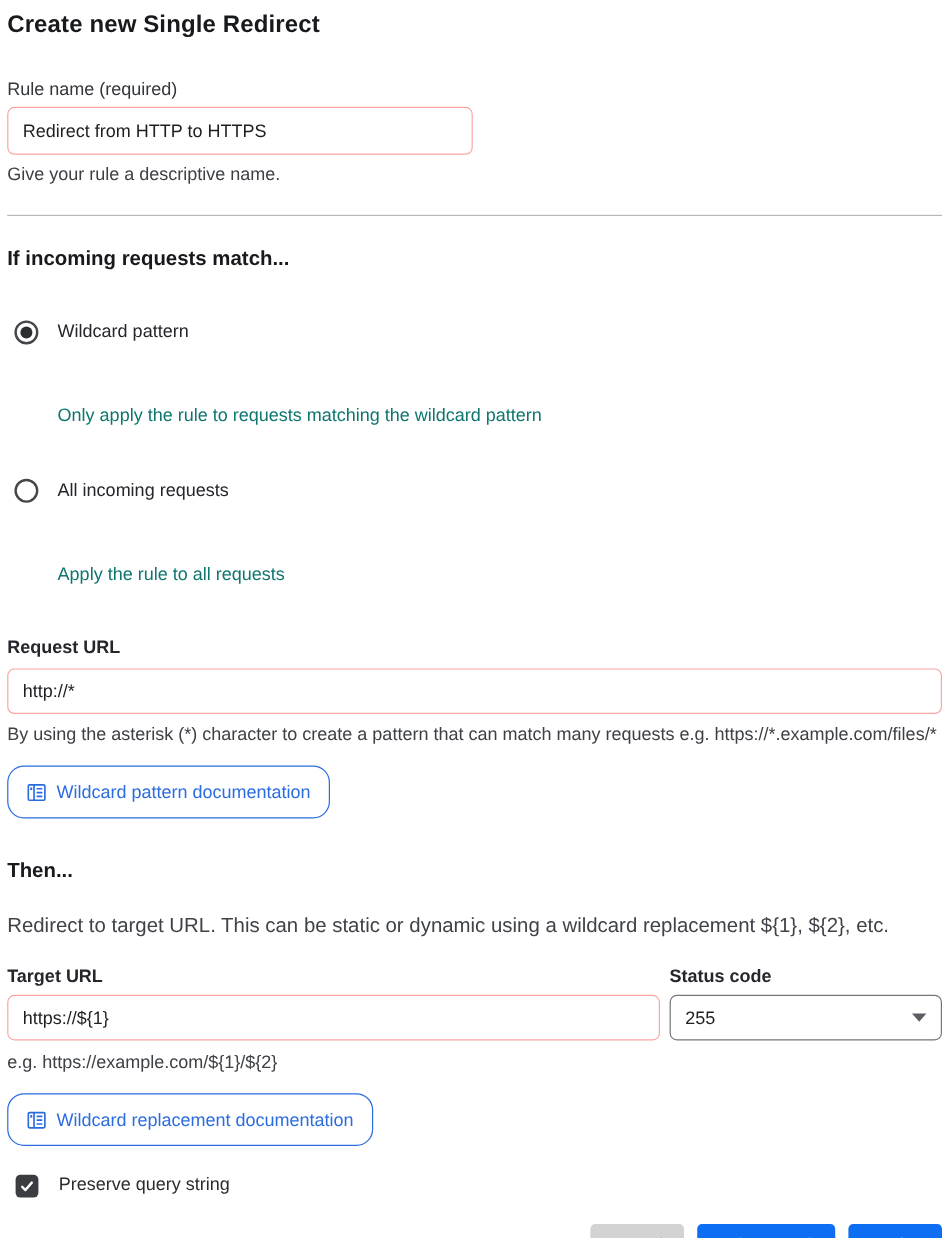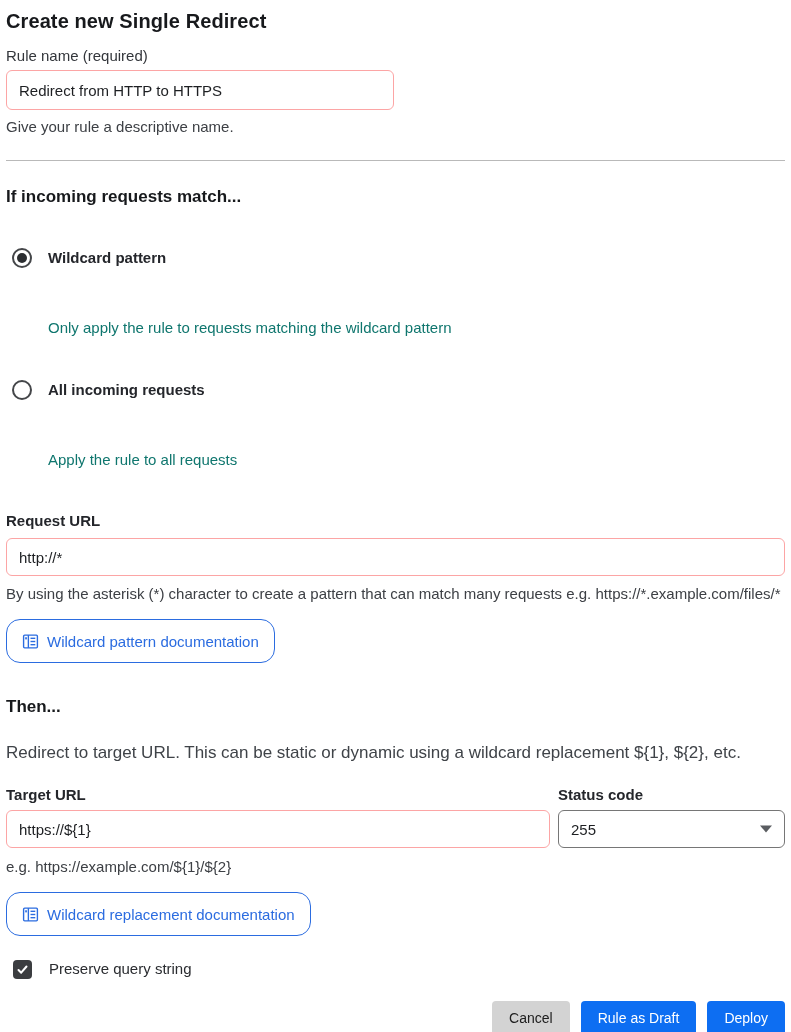--- a/index.html
+++ b/index.html
@@ -8,21 +8,21 @@
     width: 791px; height: 1032px;
     font-family: "Liberation Sans", sans-serif;
     color: #24262b;
     padding: 8px 6px 0 6px;
     overflow: hidden;
   }
   .page-title {
     font-size: 20px; line-height: 26px; font-weight: 700; color: #17191c;
     letter-spacing: .1px;
   }
-  .field-label { font-size: 15px; line-height: 20px; color: #33363b; margin-top: 12px; }
+  .field-label { font-size: 15px; line-height: 20px; color: #33363b; margin-top: 31px; }
   .field-label.strong { font-weight: 600; color: #24262b; }
   .text-input {
     display: block; width: 388px; height: 40px; margin-top: 4px;
     border: 1px solid #fca5a5; border-radius: 6px;
     font-family: "Liberation Sans", sans-serif;
     font-size: 15px; color: #1d1f22; padding: 0 12px; background: #fff;
     outline: none;
   }
   .text-input.full { width: 100%; height: 38px; }
   .helper { font-size: 15px; line-height: 24px; color: #3d4045; margin-top: 5px; }
@@ -34,21 +34,21 @@
     width: 20px; height: 20px; border-radius: 50%;
     border: 2px solid #444649; margin-left: 6px; margin-top: 1px;
     flex: 0 0 auto; position: relative; background: #fff;
   }
   .radio-dot {
     position: absolute; left: 50%; top: 50%; transform: translate(-50%,-50%);
     width: 10px; height: 10px; border-radius: 50%; background: #2b2d30; display: none;
   }
   .radio-option[data-selected="true"] .radio-dot { display: block; }
   .radio-texts { margin-left: 16px; }
-  .radio-label { font-size: 15px; line-height: 22px; font-weight: 700; color: #24262b; }
+  .radio-label { font-size: 15px; line-height: 22px; font-weight: 400; color: #24262b; }
   .radio-desc { font-size: 15px; line-height: 22px; color: #0f766e; margin-top: 48px; }
   .doc-button {
     display: inline-flex; align-items: center; gap: 8px;
     margin-top: 13px; height: 44px; padding: 0 15px;
     border: 1px solid #2b6ce0; border-radius: 14px; background: #fff;
     color: #2b6ce0; font-family: "Liberation Sans", sans-serif; font-size: 15px;
     cursor: pointer;
   }
   .then-desc { font-size: 17px; line-height: 24px; color: #3f4348; margin-top: 22px; }
   .row { display: flex; gap: 8px; }

